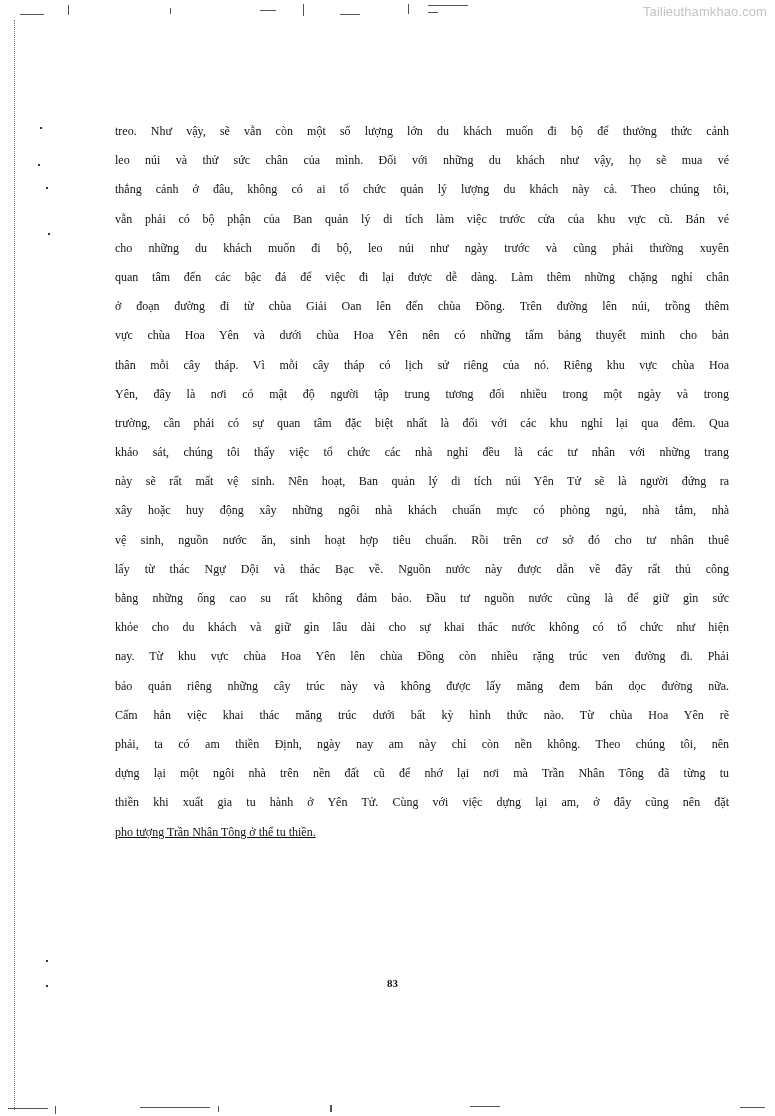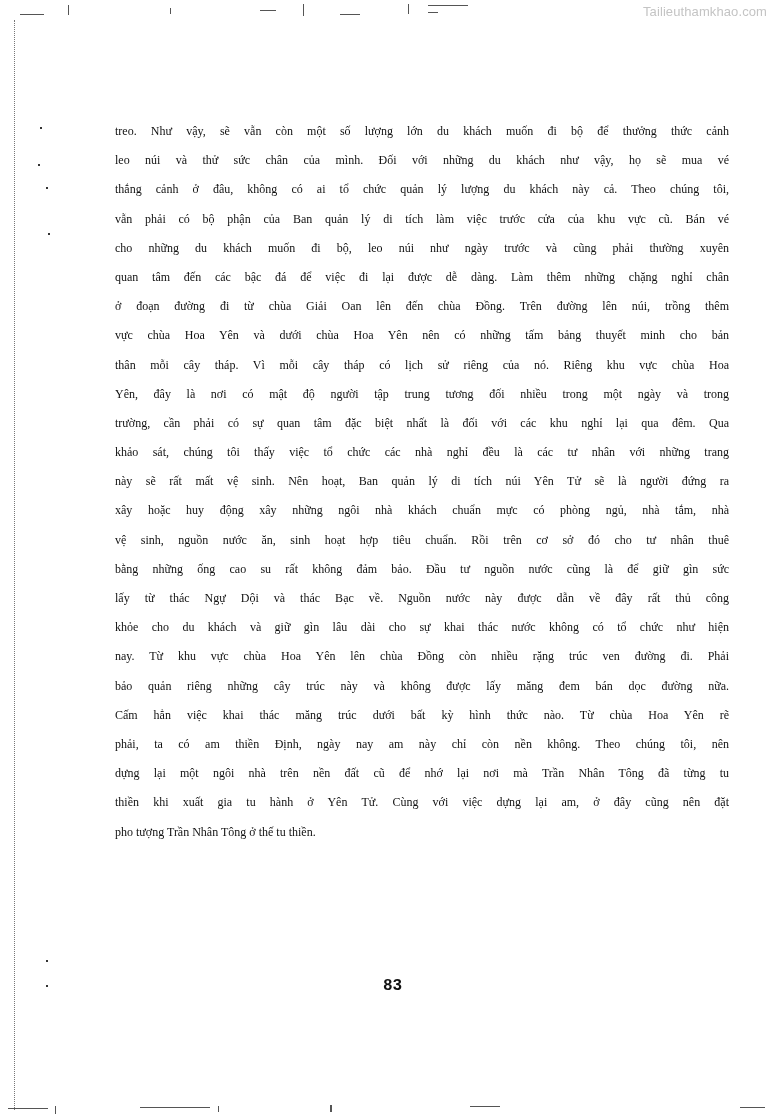--- a/index.html
+++ b/index.html
@@ -56,30 +56,31 @@
     }
     .body-text .line {
       display: block;
       white-space: nowrap;
       text-align: justify;
       text-align-last: justify;
       height: 29.2px;
     }
     .body-text .line.last {
       text-align-last: left;
+      text-decoration: underline;
     }
     .page-number {
       position: absolute;
       top: 977px;
       left: 0;
       width: 765px;
       text-align: center;
-      font-family: Liberation Mono, monospace;
+      font-family: Liberation Serif, serif;
       font-weight: bold;
-      font-size: 16px;
+      font-size: 11px;
       padding-left: 20px;
       box-sizing: border-box;
     }
     .speck {
       position: absolute;
       width: 2px;
       height: 2px;
       background: #333;
     }
   </style>
@@ -128,22 +129,22 @@
   <span class="line">quan tâm đến các bậc đá để việc đi lại được dễ dàng. Làm thêm những chặng nghỉ chân</span>
   <span class="line">ở đoạn đường đi từ chùa Giải Oan lên đến chùa Đồng. Trên đường lên núi, trồng thêm</span>
   <span class="line">vực chùa Hoa Yên và dưới chùa Hoa Yên nên có những tấm bảng thuyết minh cho bản</span>
   <span class="line">thân mỗi cây tháp. Vì mỗi cây tháp có lịch sử riêng của nó. Riêng khu vực chùa Hoa</span>
   <span class="line">Yên, đây là nơi có mật độ người tập trung tương đối nhiều trong một ngày và trong</span>
   <span class="line">trường, cần phải có sự quan tâm đặc biệt nhất là đối với các khu nghỉ lại qua đêm. Qua</span>
   <span class="line">khảo sát, chúng tôi thấy việc tổ chức các nhà nghỉ đều là các tư nhân với những trang</span>
   <span class="line">này sẽ rất mất vệ sinh. Nên hoạt, Ban quản lý di tích núi Yên Tử sẽ là người đứng ra</span>
   <span class="line">xây hoặc huy động xây những ngôi nhà khách chuẩn mực có phòng ngủ, nhà tắm, nhà</span>
   <span class="line">vệ sinh, nguồn nước ăn, sinh hoạt hợp tiêu chuẩn. Rồi trên cơ sở đó cho tư nhân thuê</span>
+  <span class="line">lấy từ thác Ngự Dội và thác Bạc về. Nguồn nước này được dẫn về đây rất thủ công</span>
   <span class="line">bằng những ống cao su rất không đảm bảo. Đầu tư nguồn nước cũng là để giữ gìn sức</span>
-  <span class="line">lấy từ thác Ngự Dội và thác Bạc về. Nguồn nước này được dẫn về đây rất thủ công</span>
   <span class="line">khỏe cho du khách và giữ gìn lâu dài cho sự khai thác nước không có tổ chức như hiện</span>
   <span class="line">nay. Từ khu vực chùa Hoa Yên lên chùa Đồng còn nhiều rặng trúc ven đường đi. Phải</span>
   <span class="line">bảo quản riêng những cây trúc này và không được lấy măng đem bán dọc đường nữa.</span>
   <span class="line">Cấm hẳn việc khai thác măng trúc dưới bất kỳ hình thức nào. Từ chùa Hoa Yên rẽ</span>
   <span class="line">phải, ta có am thiền Định, ngày nay am này chỉ còn nền không. Theo chúng tôi, nên</span>
   <span class="line">dựng lại một ngôi nhà trên nền đất cũ để nhớ lại nơi mà Trần Nhân Tông đã từng tu</span>
   <span class="line">thiền khi xuất gia tu hành ở Yên Tử. Cùng với việc dựng lại am, ở đây cũng nên đặt</span>
   <span class="line last">pho tượng Trần Nhân Tông ở thế tu thiền.</span>
 </div>
 

